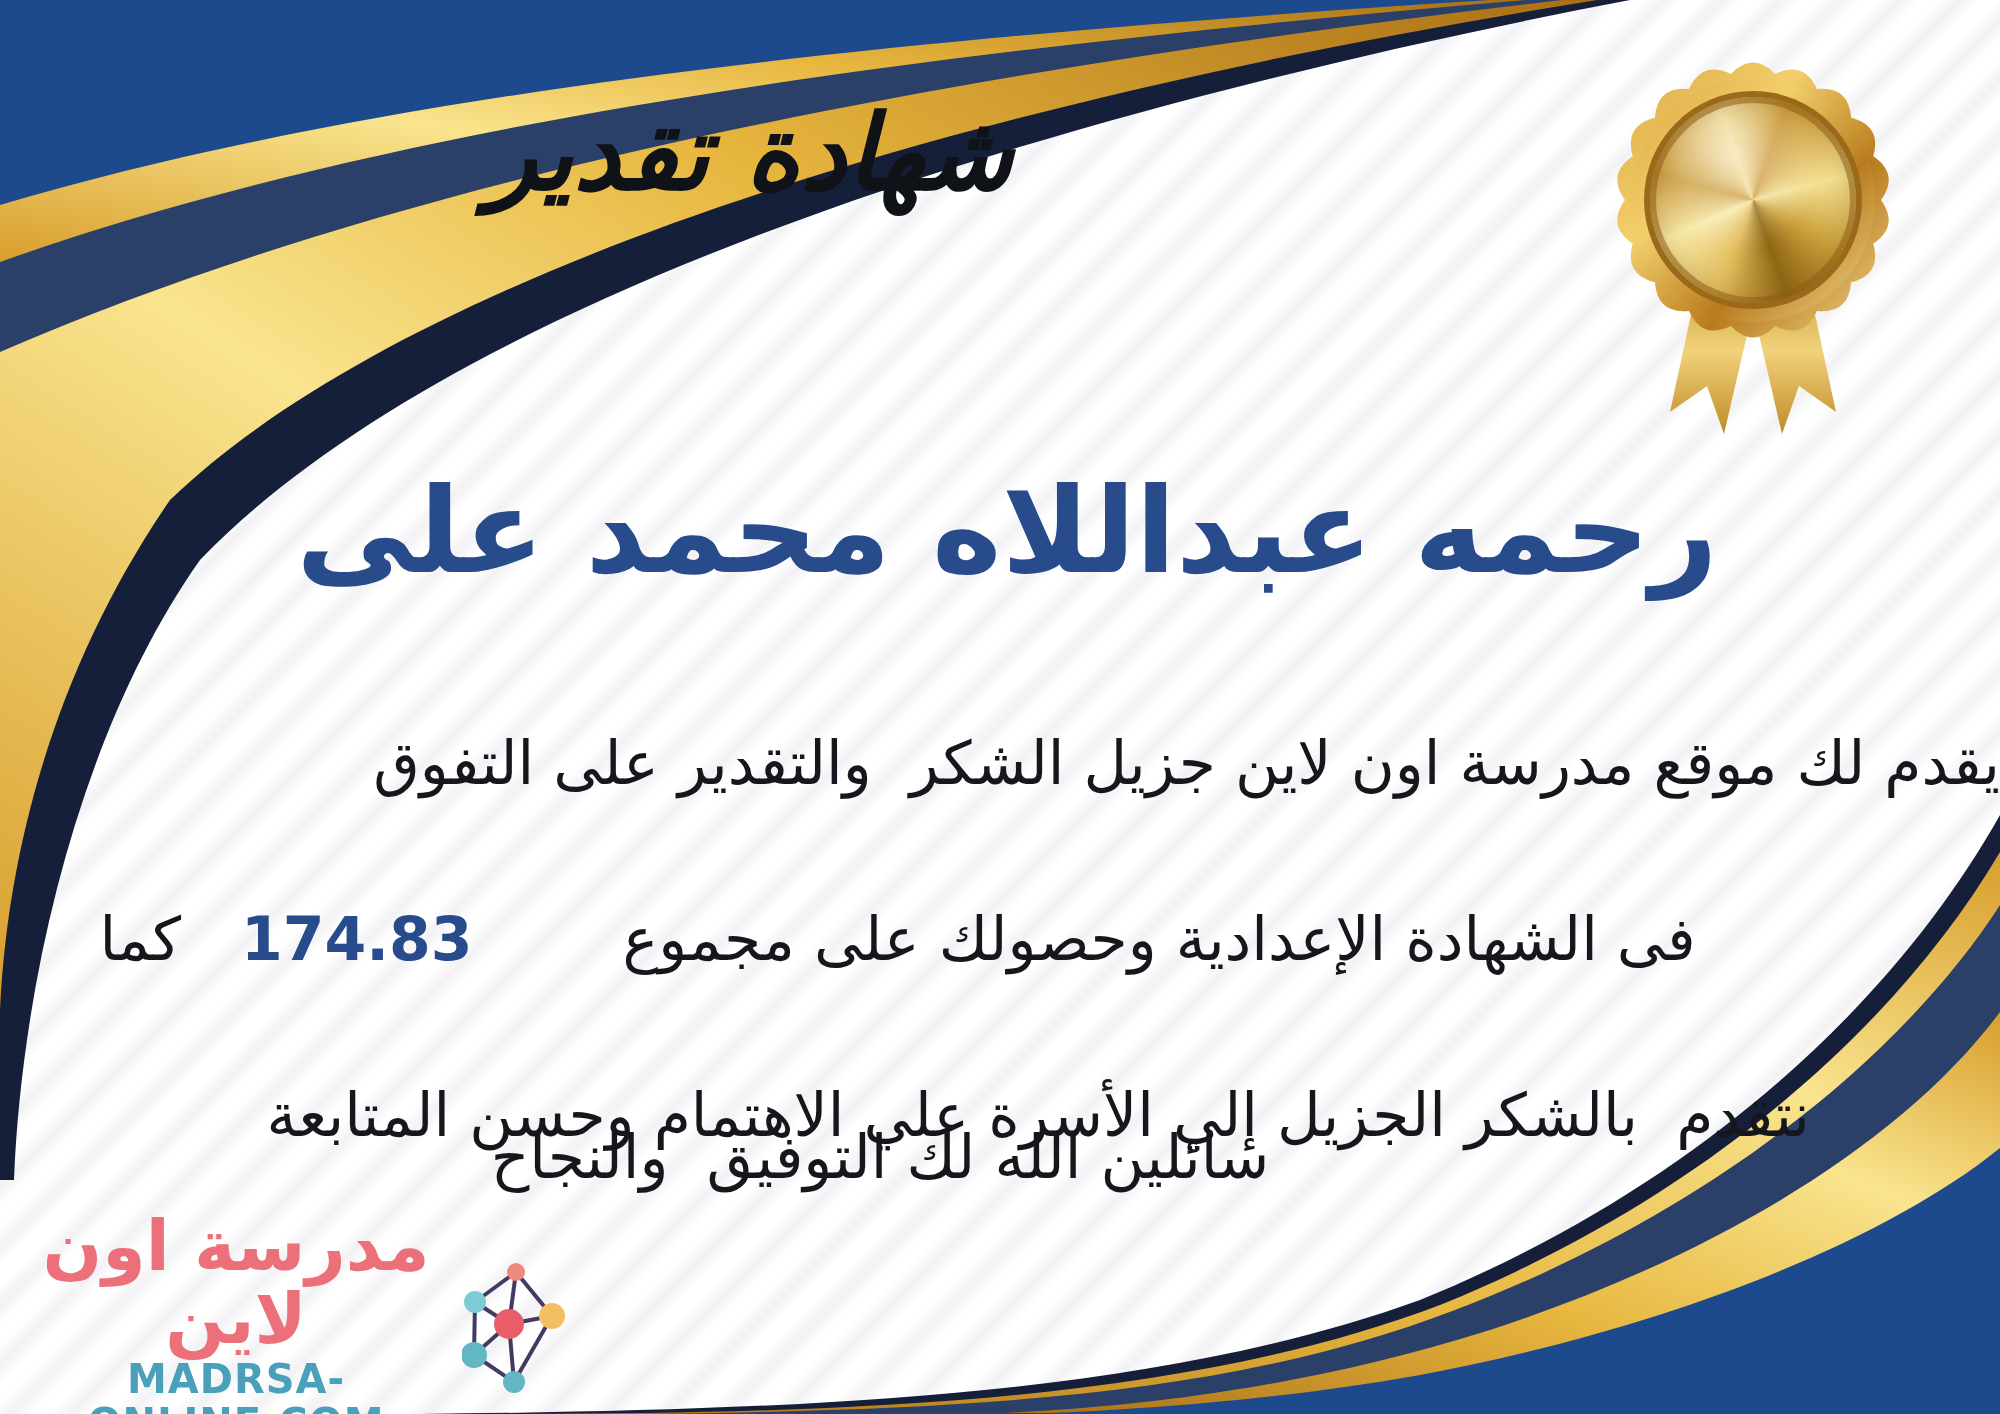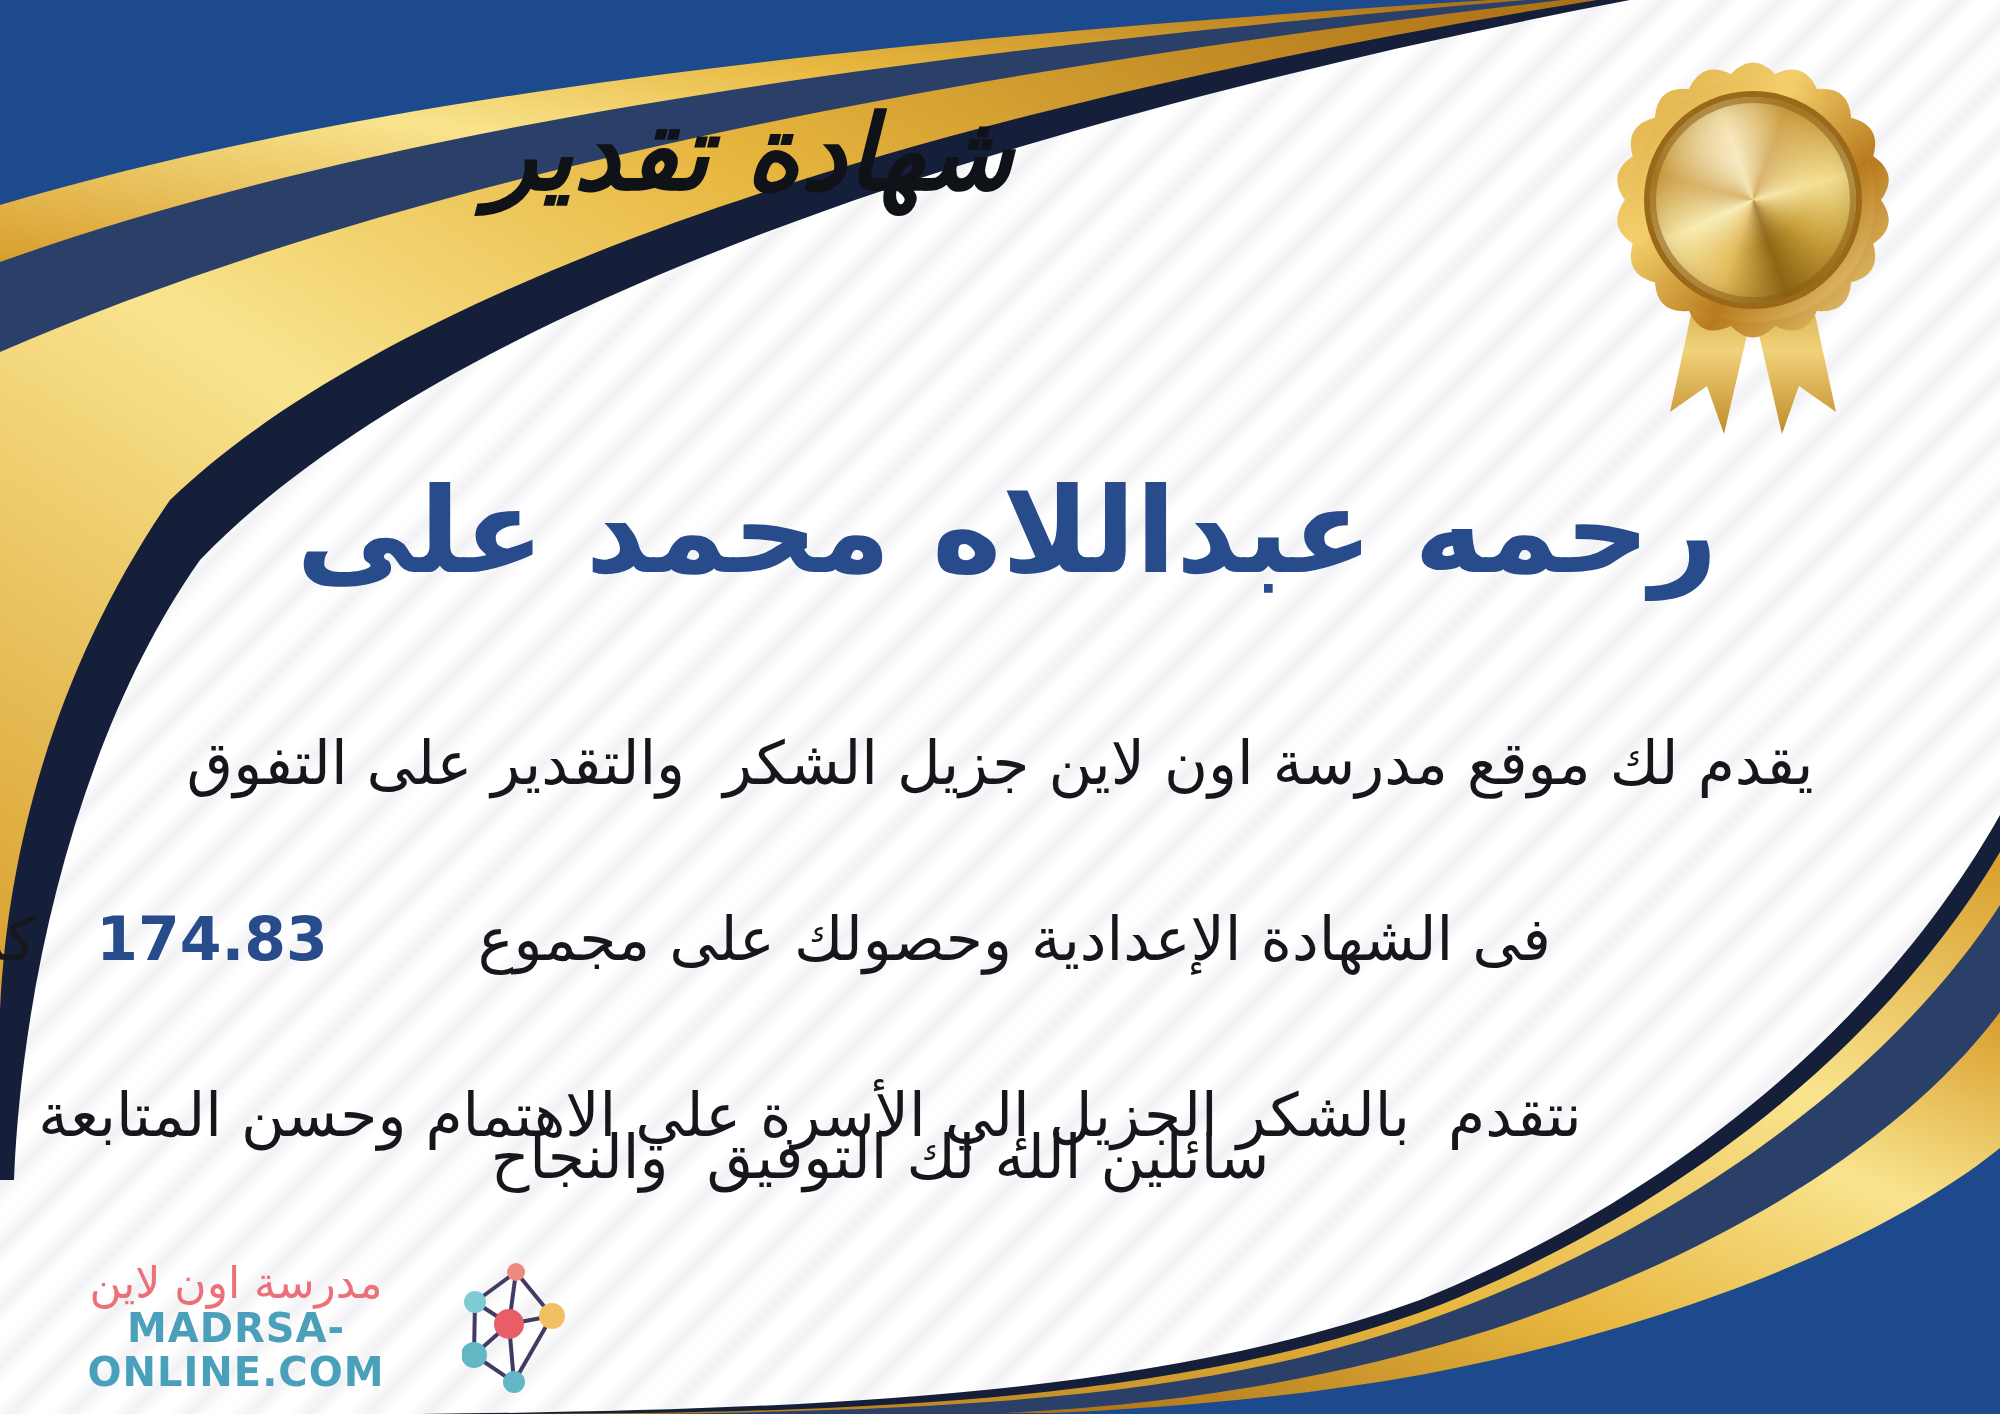--- a/index.html
+++ b/index.html
@@ -22,21 +22,21 @@
   }
   .name{
     position:absolute;left:0;top:462px;width:2000px;
     text-align:center;font-size:118px;font-weight:bold;
     color:#274b8b;white-space:pre-wrap;padding-left:7px;
   }
   .body-text{
     position:absolute;left:0;top:728px;width:2000px;
     color:#15171c;font-size:60px;
   }
-  .body-text p{margin:0 0 36px 0;text-align:center;white-space:pre-wrap;}
+  .body-text p{margin:0 0 36px 0;white-space:pre-wrap;}
   .shift-l{transform:translateX(-190px);}
   .score{
     color:#274b8b;font-weight:bold;
     margin-right:150px;margin-left:60px;
     display:inline-block;
   }
   .closing{
     position:absolute;left:0;top:1122px;width:2000px;
     text-align:center;font-size:60px;color:#15171c;
     transform:translateX(-120px);white-space:pre-wrap;
@@ -54,21 +54,21 @@
         #e3bd5d 180deg,#f7e9a8 225deg,#c9952f 265deg,#f0d98e 320deg,#c9952f 360deg);
     box-shadow: inset 0 0 0 6px rgba(140,95,20,.55), inset 0 0 28px rgba(120,75,10,.35);
   }
 
   
   .logo{
     position:absolute;left:26px;top:1252px;width:540px;height:150px;
     display:flex;align-items:center;gap:16px;flex-direction:row;
   }
   .logo-textcol{flex:1;text-align:center;}
-  .logo-ar{font-size:44px;font-weight:normal;color:#ec7079;line-height:1.05;}
+  .logo-ar{font-size:70px;font-weight:bold;color:#ec7079;line-height:1.05;}
   .logo-en{font-size:40px;font-weight:bold;color:#4aa0ba;letter-spacing:1px;line-height:1.1;}
   .logo-icon{width:104px;height:138px;flex:0 0 auto;}
 </style>
 </head>
 <body>
 
 <div class="canvas" lang="ar">
 
   <svg class="bg-decor" viewBox="0 0 2000 1414" aria-hidden="true">
     <defs>

